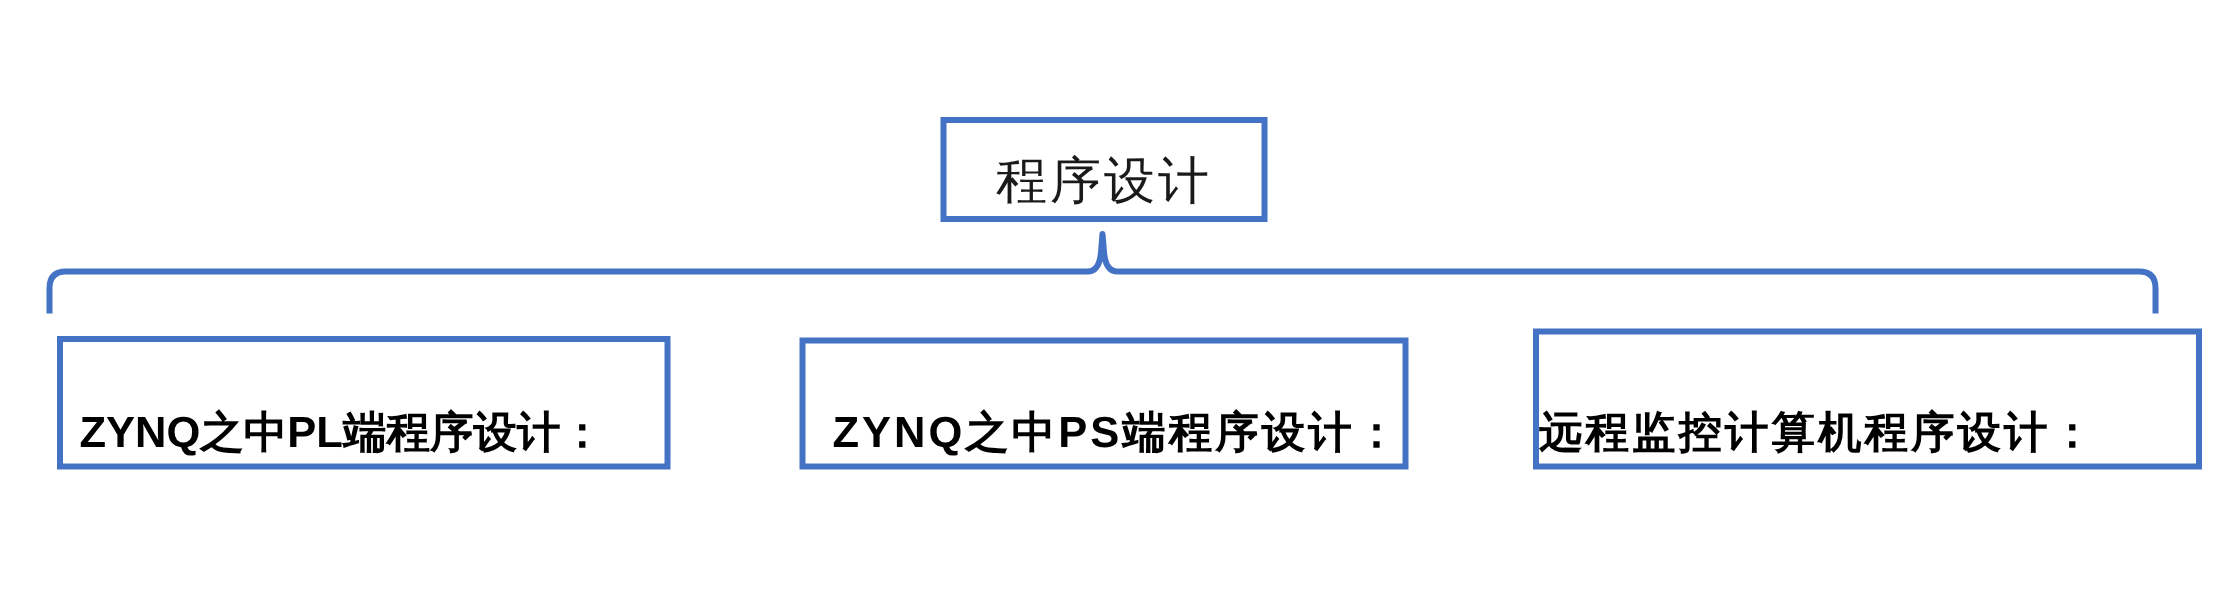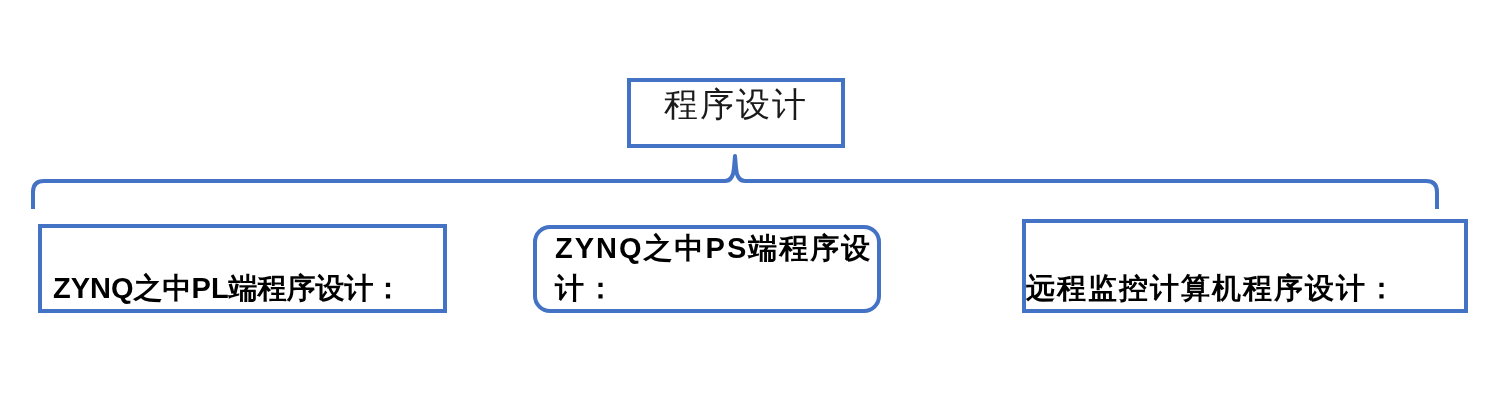--- a/index.html
+++ b/index.html
@@ -1,26 +1,26 @@
 <!DOCTYPE html>
 <html><head>
 <meta charset="utf-8">
 <style>
   html,body{margin:0;padding:0;background:#ffffff;}
   .canvas{position:relative;width:1490px;height:405px;background:#ffffff;overflow:hidden;
           font-family:"Liberation Sans","DejaVu Sans",sans-serif;}
   .title-box{position:absolute;left:627px;top:78px;width:218px;height:70px;
              border:4px solid #4472C4;box-sizing:border-box;background:#fff;
-             display:flex;align-items:flex-start;justify-content:center;
+             display:flex;align-items:flex-end;justify-content:center;
              font-size:34px;color:#1a1a1a;letter-spacing:2px;}
   .brace{position:absolute;left:0;top:0;}
   .branch-box{position:absolute;border:4px solid #4472C4;box-sizing:border-box;background:#fff;
               display:flex;align-items:flex-end;font-weight:bold;color:#000;font-size:29px;}
   .b1{left:38px;top:224px;width:409px;height:89px;padding-left:11px;}
-  .b2{left:533px;top:225px;width:348px;height:88px;padding-left:18px;letter-spacing:2px;border-radius:17px;}
+  .b2{left:533px;top:225px;width:406px;height:88px;padding-left:18px;letter-spacing:2px;}
   .b3{left:1022px;top:219px;width:446px;height:94px;letter-spacing:2px;}
 </style>
 </head>
 <body>
 
 <div class="canvas">
   <div class="title-box">
     <span>程序设计</span>
   </div>
 

